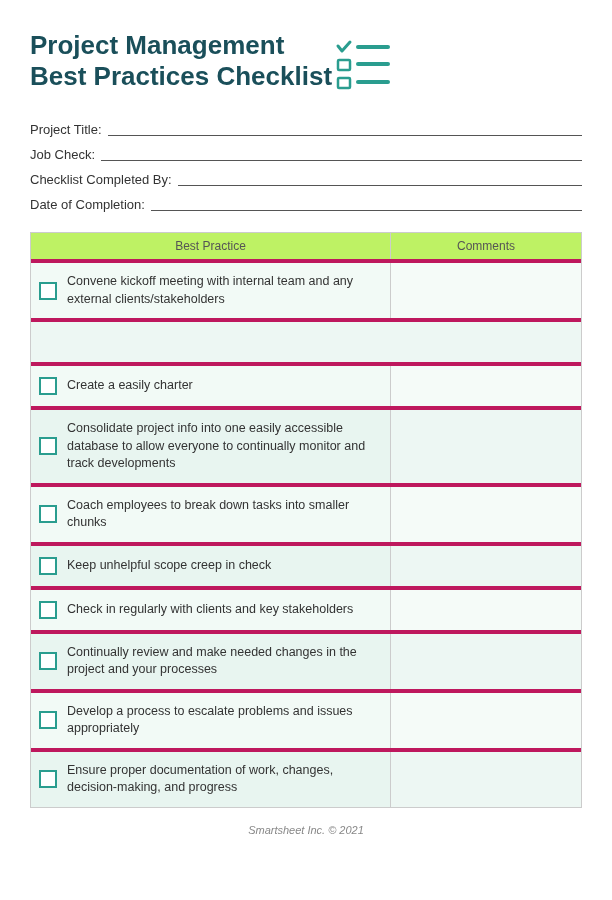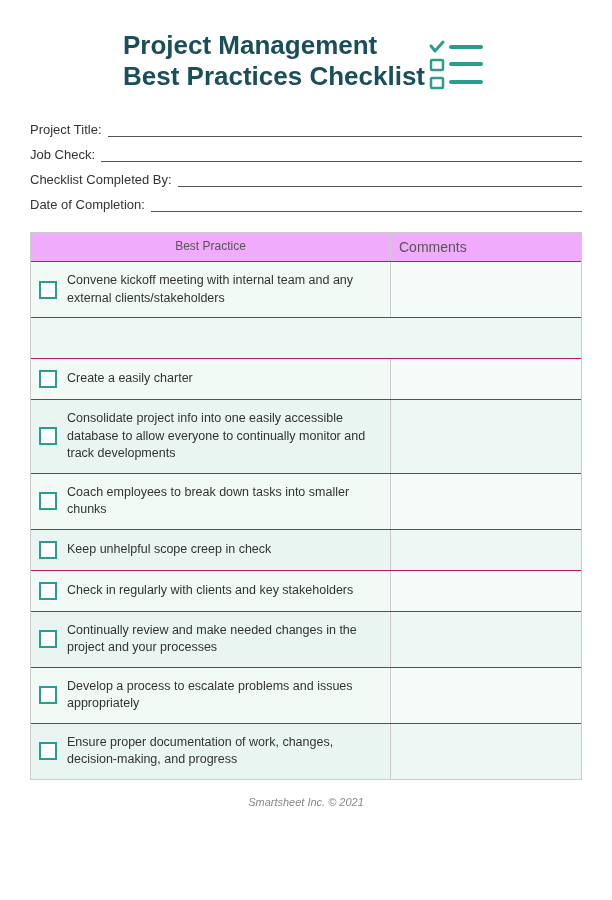--- a/index.html
+++ b/index.html
@@ -6,21 +6,21 @@
     body {
       font-family: Arial, sans-serif;
       background: #fff;
       width: 612px;
       min-height: 900px;
       padding: 30px 30px 20px 30px;
       color: #333;
     }
     .header {
       display: flex;
-      justify-content: center;
+      justify-content: flex-start;
       align-items: flex-start;
       margin-bottom: 24px;
     }
     .title {
       font-size: 26px;
       font-weight: 800;
       color: #1a4f5a;
       line-height: 1.2;
       max-width: 420px;
     }
@@ -33,21 +33,21 @@
     }
     .checklist-icon {
       width: 64px;
       height: 64px;
     }
     .form-fields {
       margin-bottom: 20px;
     }
     .form-line {
       display: flex;
-      align-items: flex-end;
+      align-items: flex-start;
       margin-bottom: 10px;
       font-size: 13px;
       color: #333;
     }
     .form-line label {
       white-space: nowrap;
       font-weight: 500;
       margin-right: 6px;
       min-width: 0;
     }
@@ -55,39 +55,40 @@
       flex: 1;
       border-bottom: 1.5px solid #555;
       height: 14px;
     }
     .table-container {
       width: 100%;
       border: 1px solid #ccc;
     }
     .table-header {
       display: flex;
-      background: #f0abfc;
+      background: #bef264;
     }
     .col-practice {
       flex: 0 0 360px;
       text-align: center;
       font-size: 12px;
       color: #555;
       padding: 6px 8px;
       border-right: 1px solid #ccc;
     }
     .col-comments {
       flex: 1;
-      font-size: 14px;
+      text-align: center;
+      font-size: 12px;
       color: #555;
       padding: 6px 8px;
     }
     .table-row {
       display: flex;
-      border-top: 1px solid #be185d;
+      border-top: 4px solid #be185d;
     }
     .table-row:nth-child(odd) .cell-practice {
       background: #e8f5f0;
     }
     .table-row:nth-child(even) .cell-practice {
       background: #f2faf6;
     }
     .table-row:nth-child(odd) .cell-comments {
       background: #edf7f3;
     }

